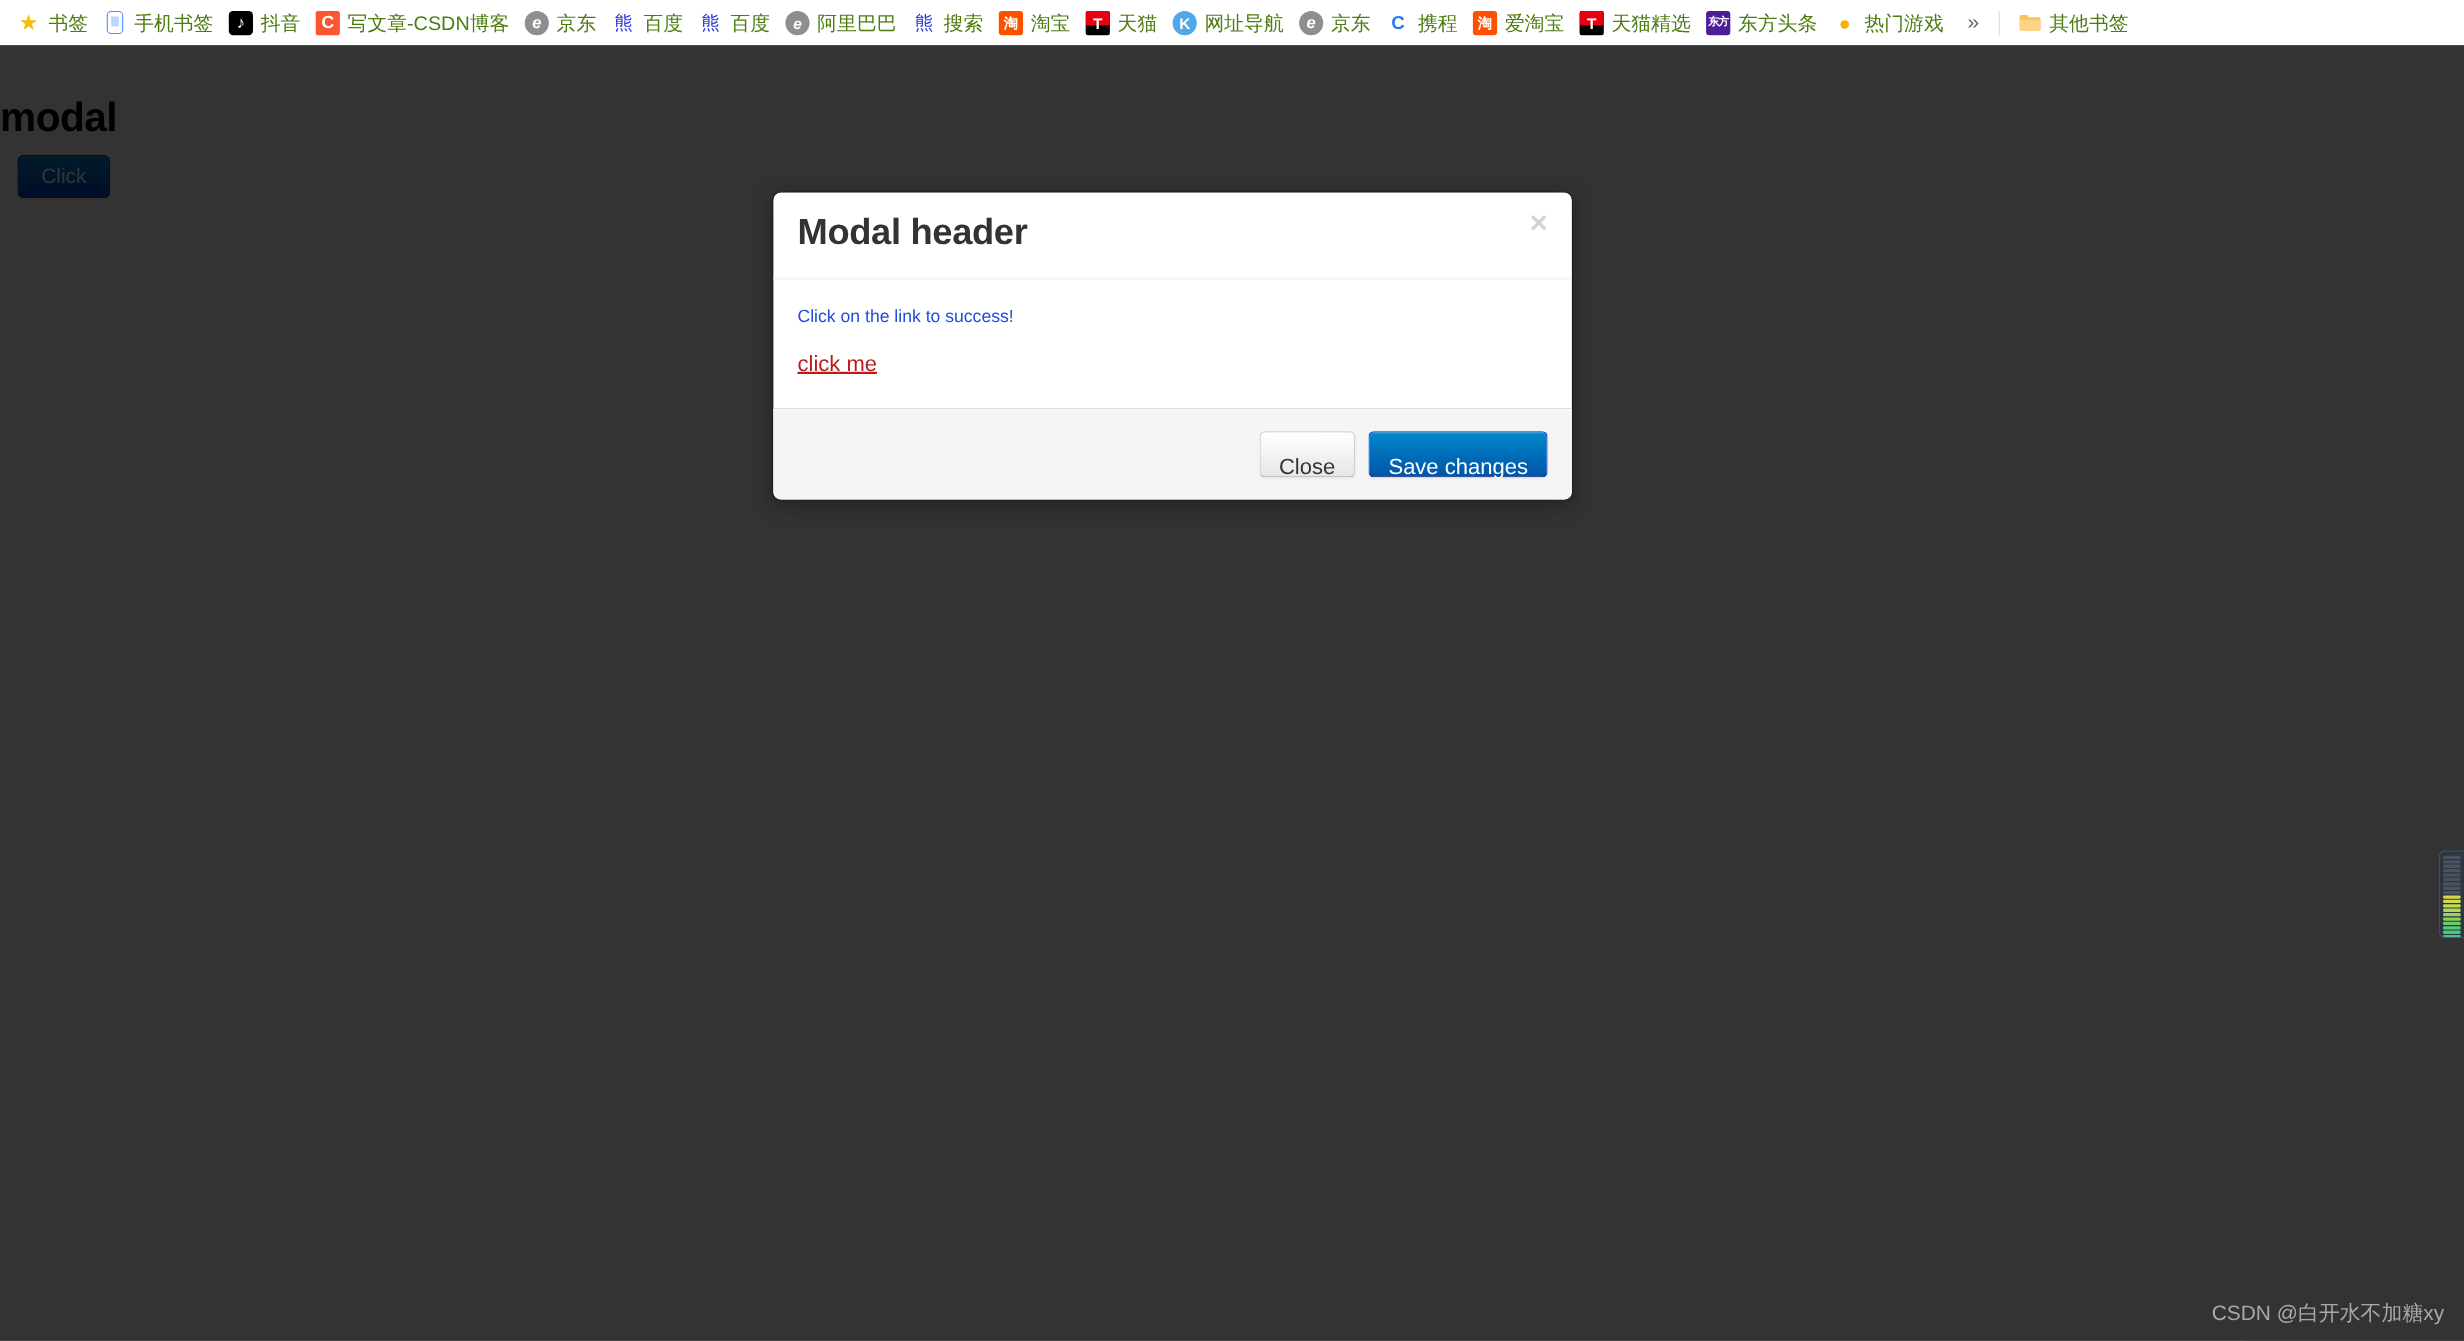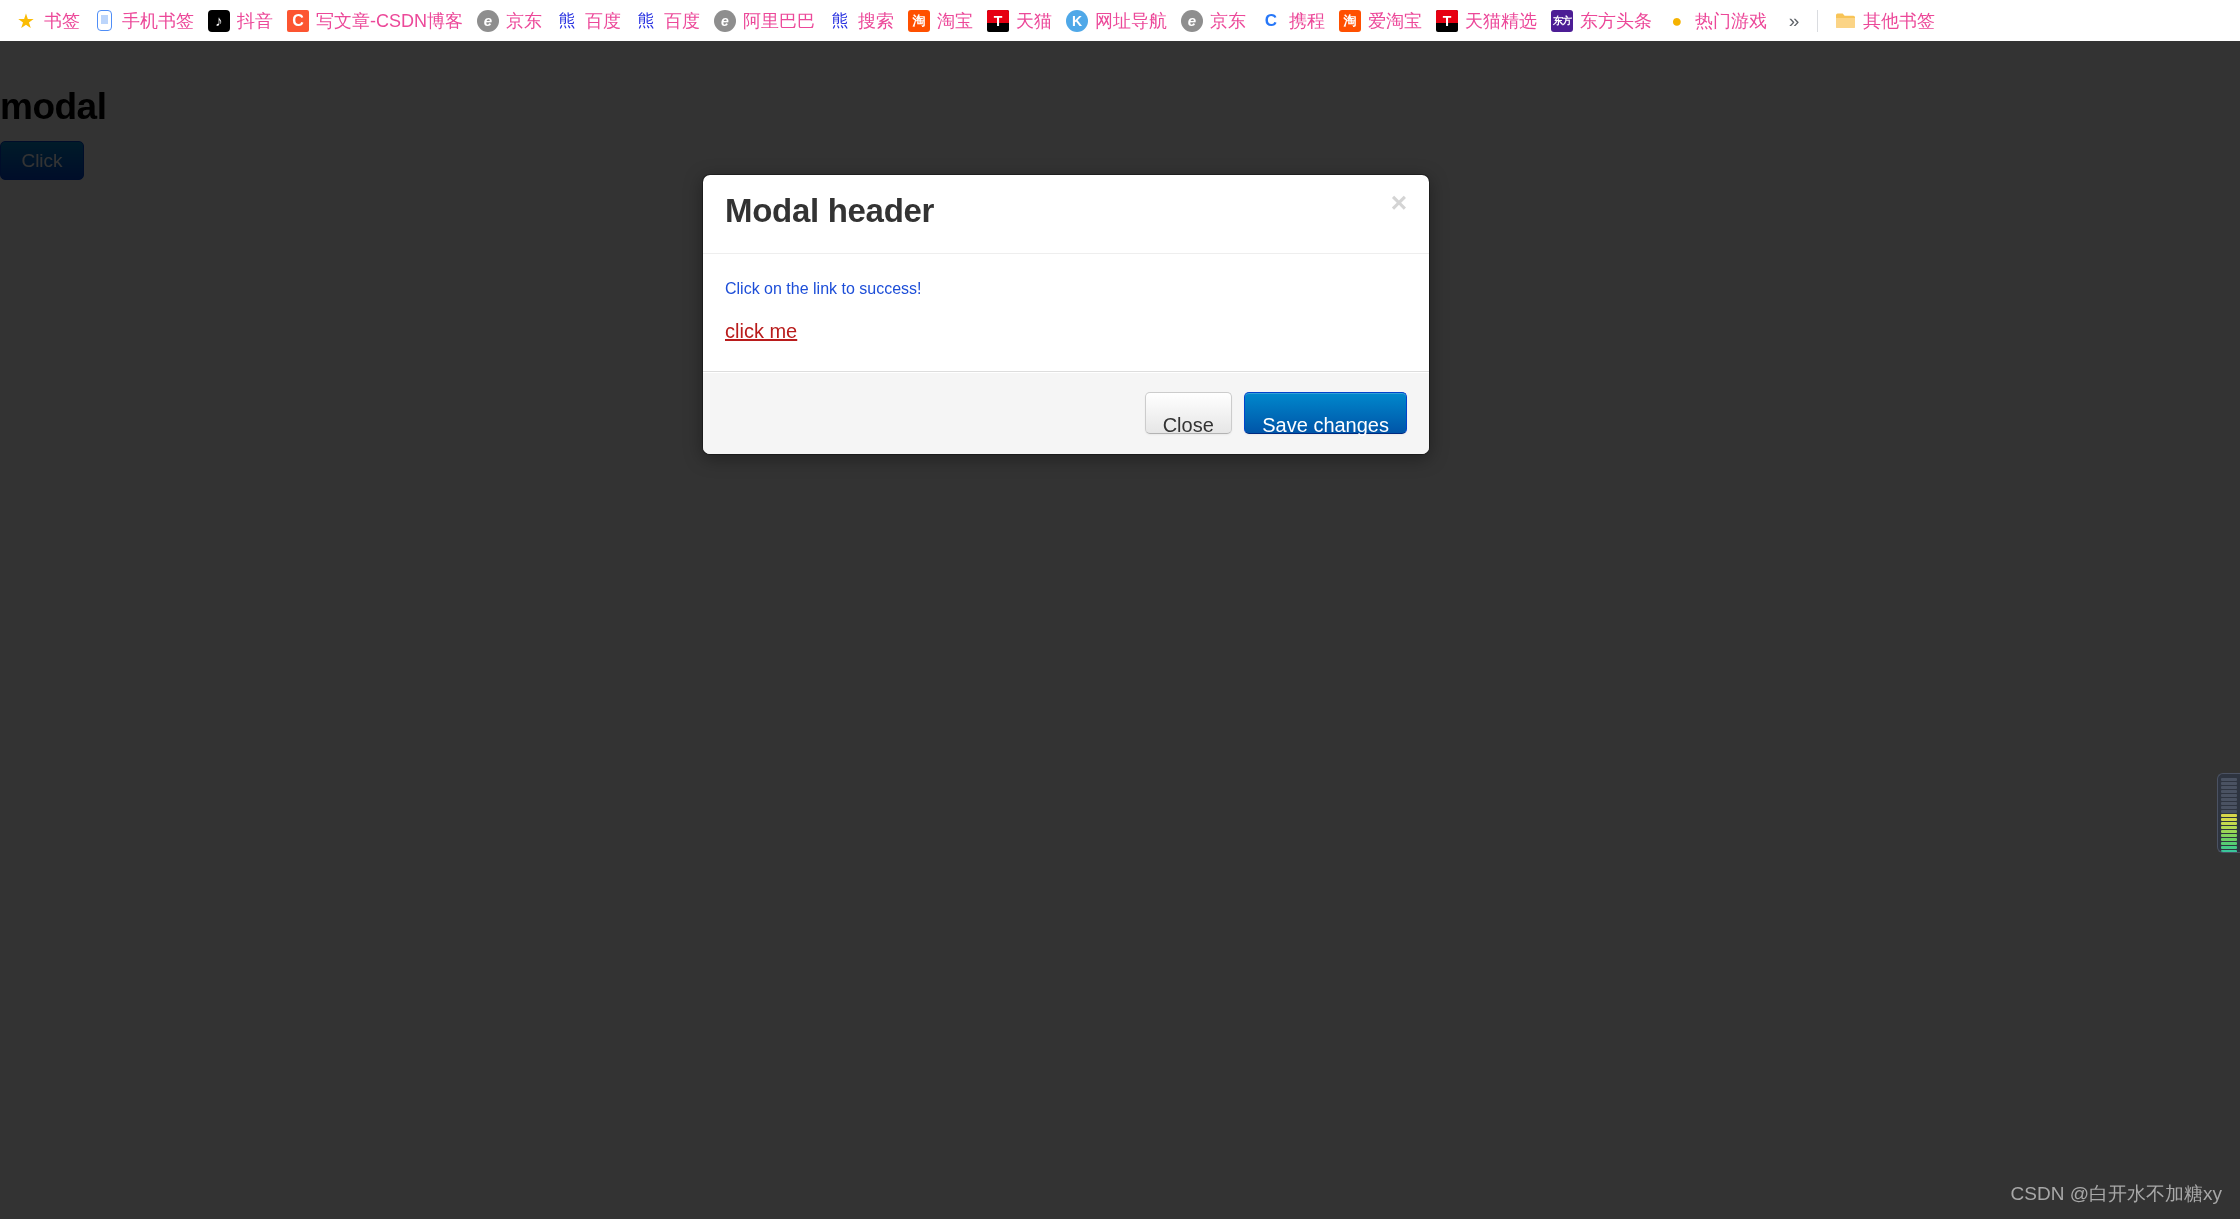--- a/index.html
+++ b/index.html
@@ -35,21 +35,21 @@
     display: inline-flex;
     align-items: center;
     height: 30px;
     padding: 0 7px;
     border-radius: 4px;
     cursor: pointer;
     flex: 0 0 auto;
   }
   .bm-label {
     font-size: 18px;
-    color: #ec4899;
+    color: #4d7c0f;
     font-family: "Liberation Sans", sans-serif;
     margin-left: 7px;
     line-height: 1;
   }
   .bm-ico {
     width: 22px; height: 22px;
     flex: 0 0 22px;
     display: inline-flex;
     align-items: center;
     justify-content: center;
@@ -178,21 +178,21 @@
     position: absolute;
     left: 0px; top: 22px;
     font-size: 37px;
     font-weight: bold;
     color: #000000;
     line-height: 1;
     letter-spacing: -0.5px;
   }
   #click-button {
     position: absolute;
-    left: 0px; top: 100px;
+    left: 16px; top: 100px;
     width: 84px; height: 39px;
     border: 1px solid #0044cc;
     border-radius: 5px;
     background: linear-gradient(to bottom, #0088cc 0%, #0044cc 100%);
     color: #ffffff;
     font-size: 19px;
     font-family: "Liberation Sans", sans-serif;
     cursor: pointer;
     padding: 0;
     line-height: 37px;

